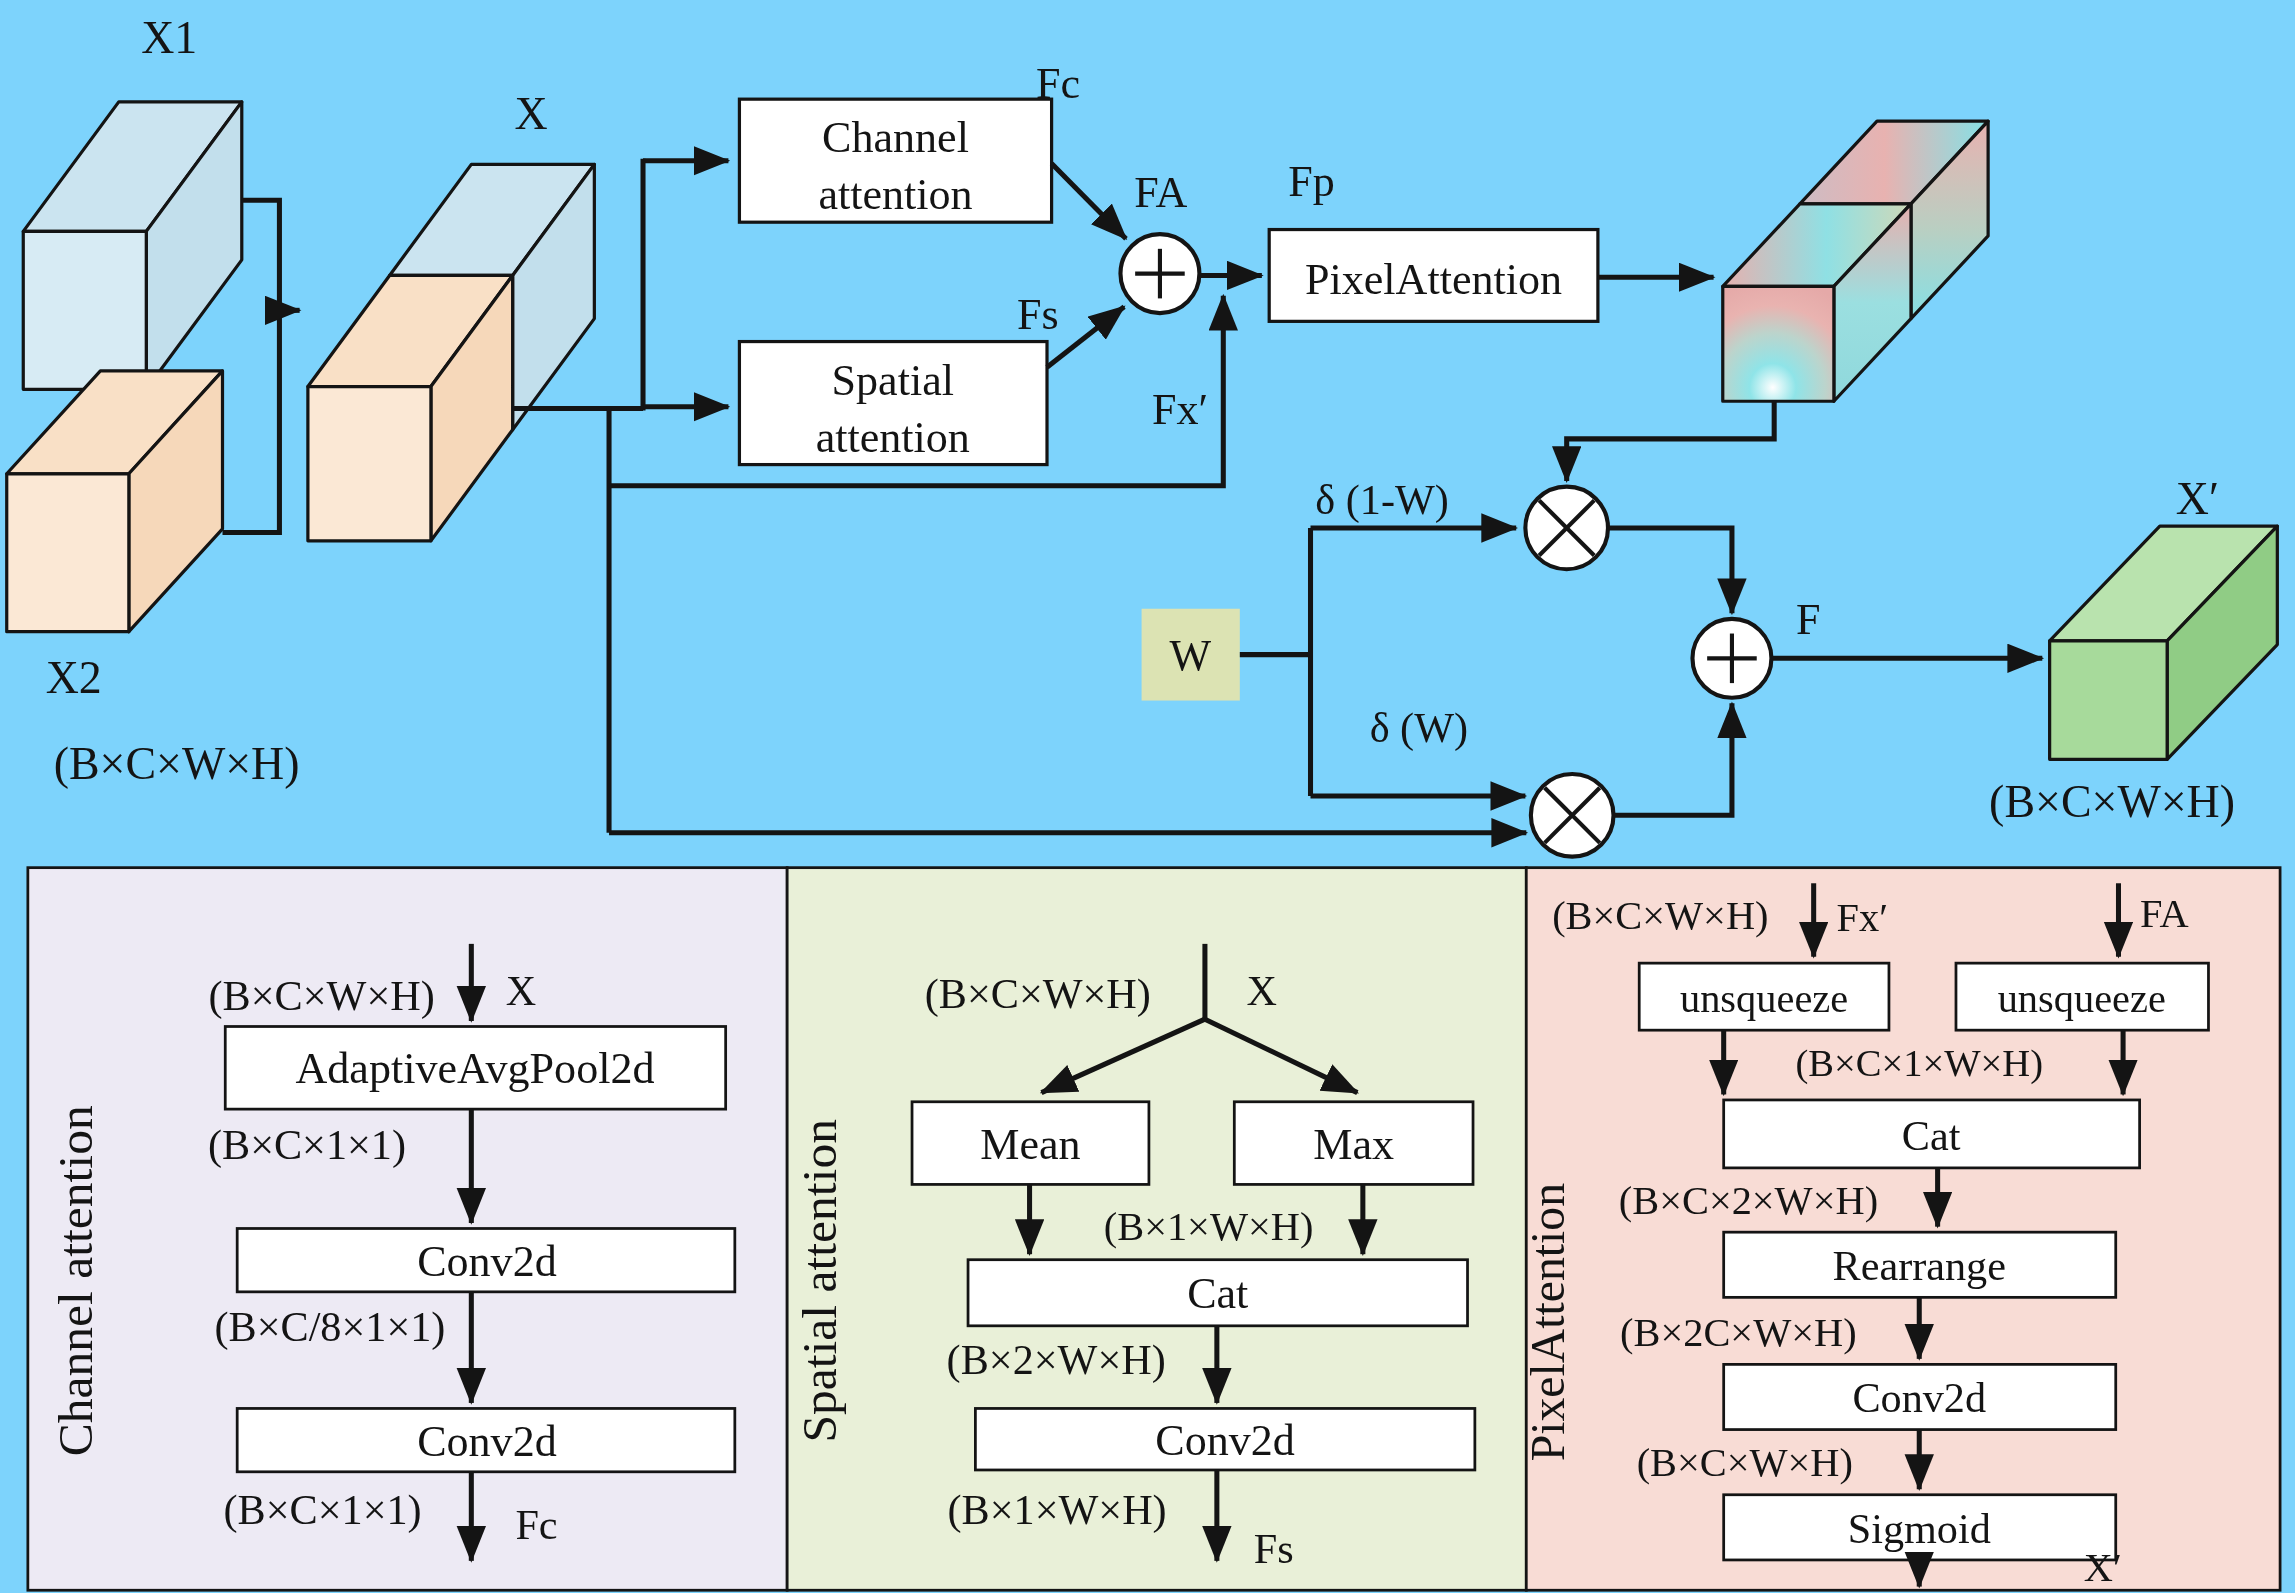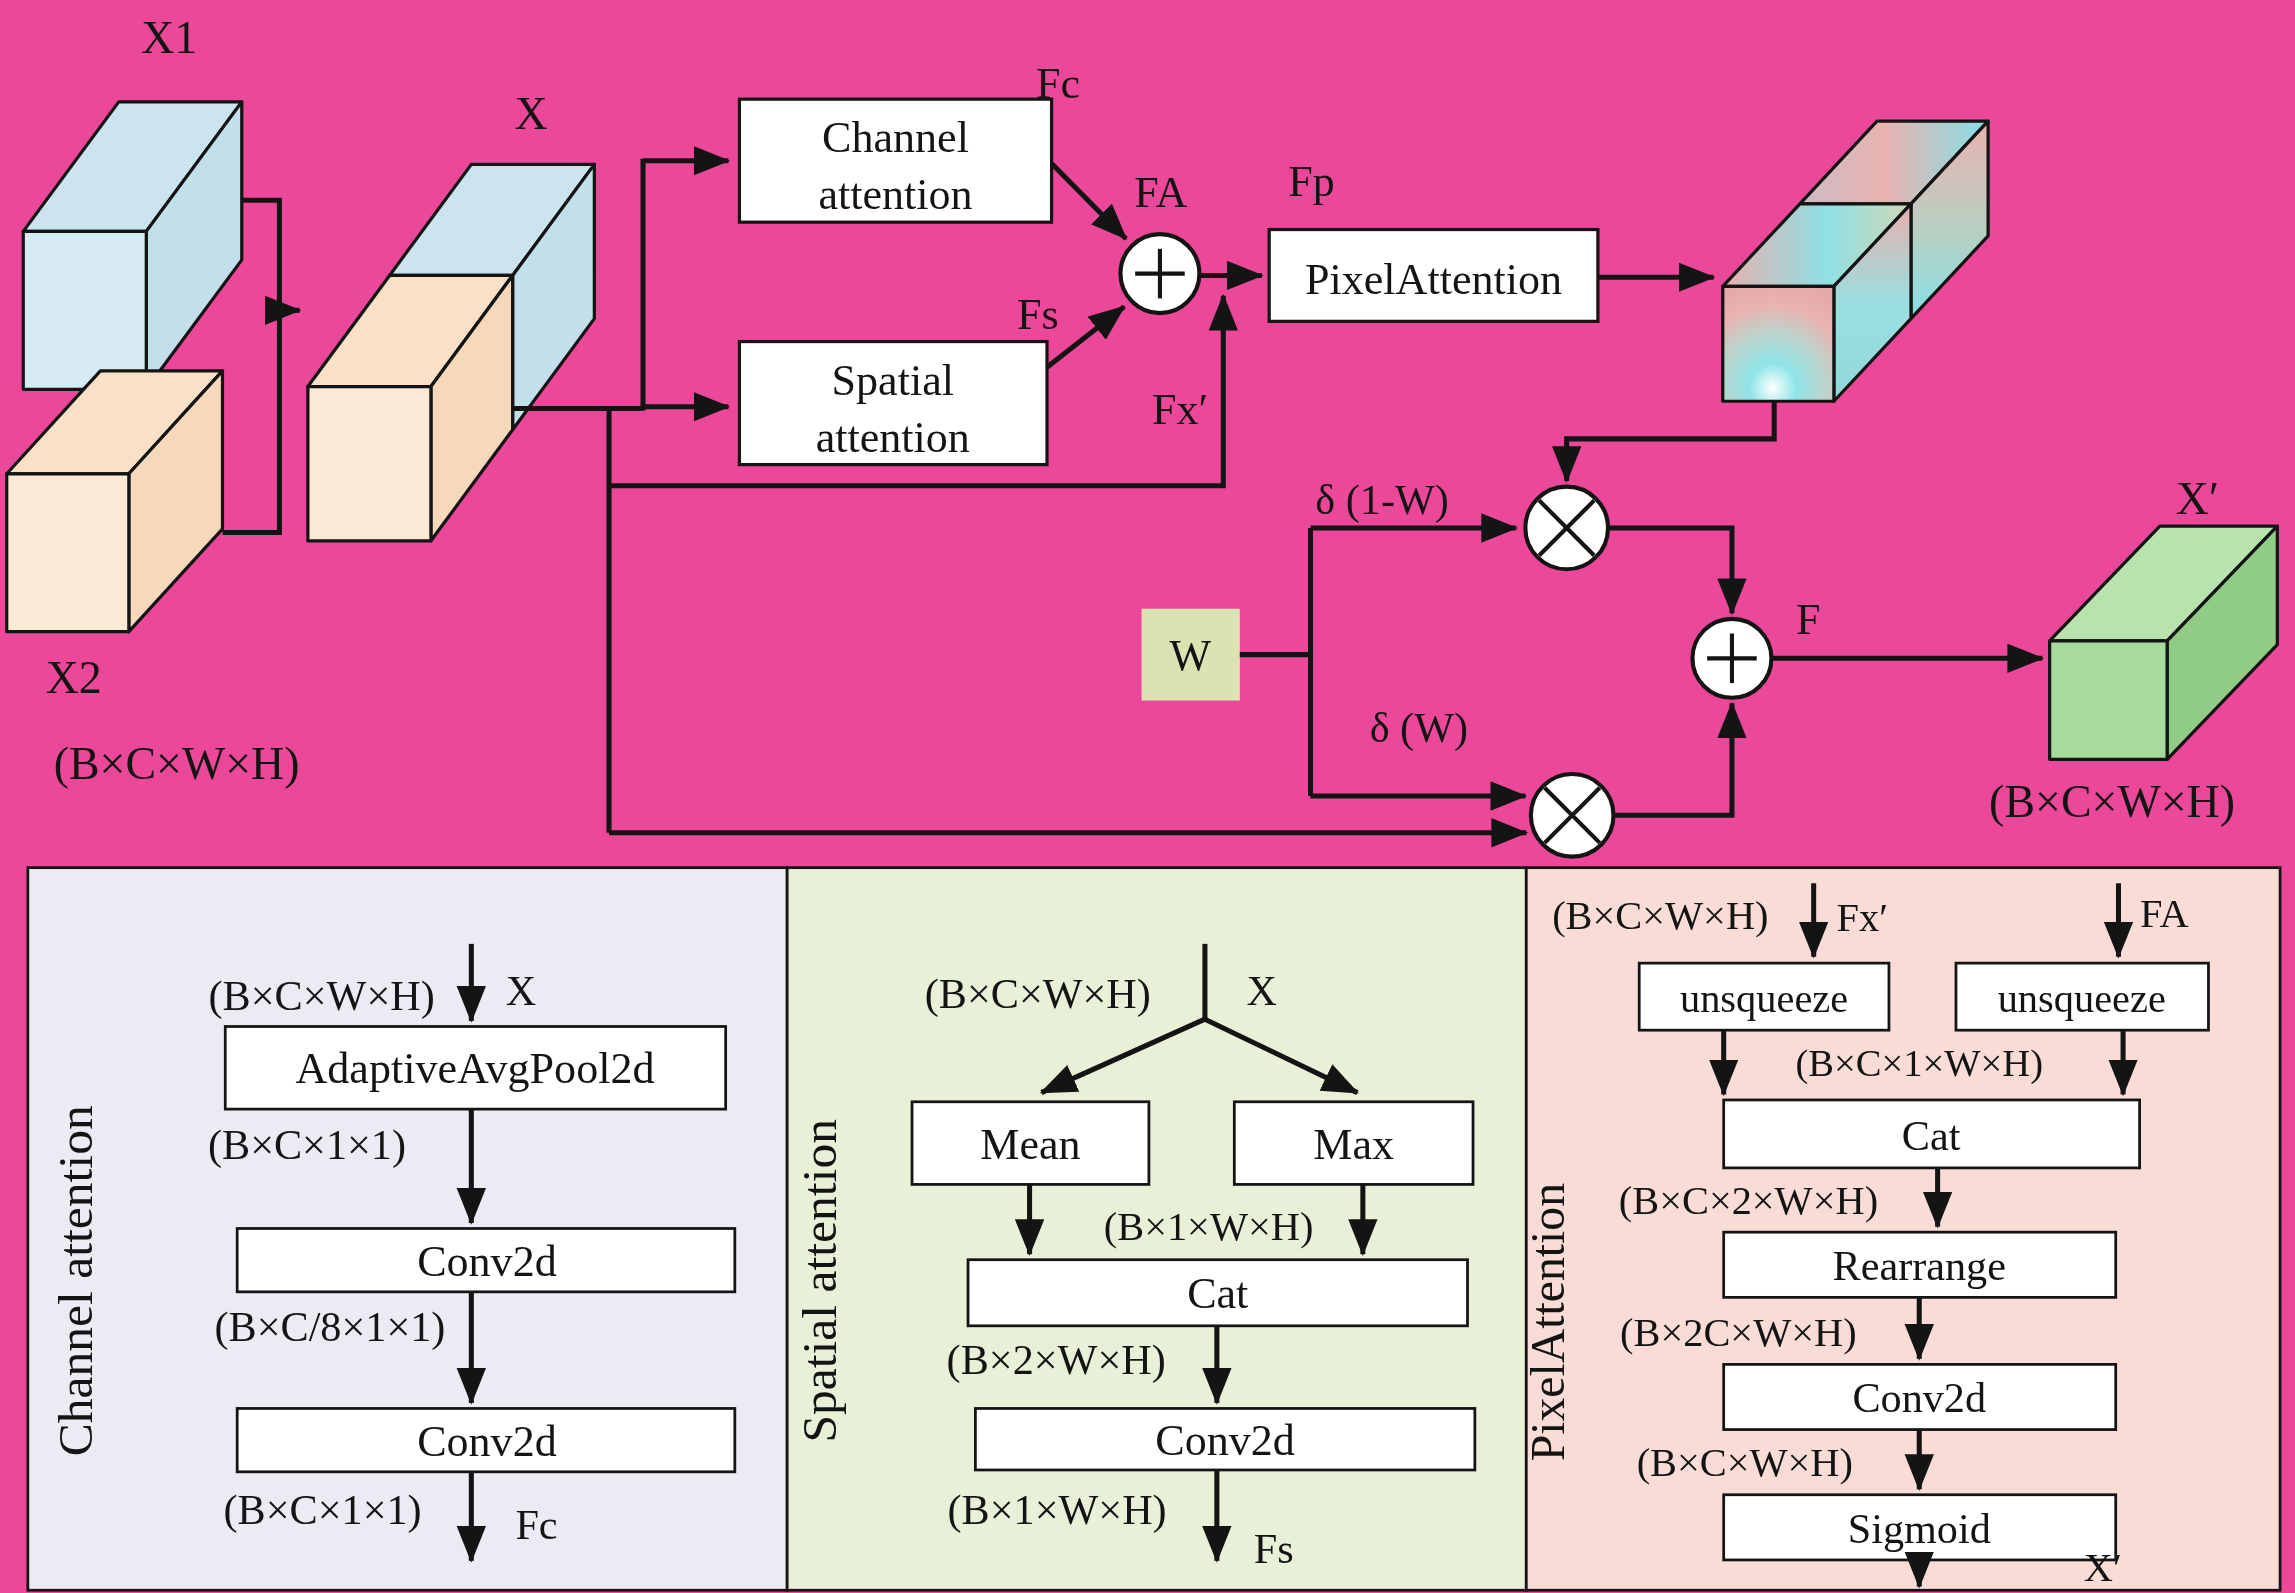--- a/index.html
+++ b/index.html
@@ -1,16 +1,16 @@
 <!DOCTYPE html>
 <html style="font-size:14.7px"><head>
 <meta charset="utf-8">
 <style>
   html,body { margin:0; padding:0; background:#ffffff; }
-  .stage { width:2296px; height:1593px; position:relative; background:#ec4899; }
+  .stage { width:2296px; height:1593px; position:relative; background:#7dd3fc; }
   text { font-family:"Liberation Serif","DejaVu Serif",serif; fill:#141414; }
   .ln   { stroke:#141414; stroke-width:5.5; fill:none; }
   .bx   { fill:#ffffff; stroke:#141414; stroke-width:3; }
   .op   { fill:#ffffff; stroke:#141414; stroke-width:4.5; }
   .opl  { stroke:#141414; stroke-width:4.5; fill:none; }
   .cub  { stroke:#141414; stroke-width:3.5; stroke-linejoin:round; }
   .panel{ stroke:#141414; stroke-width:3; }
 </style>
 </head>
 <body>

